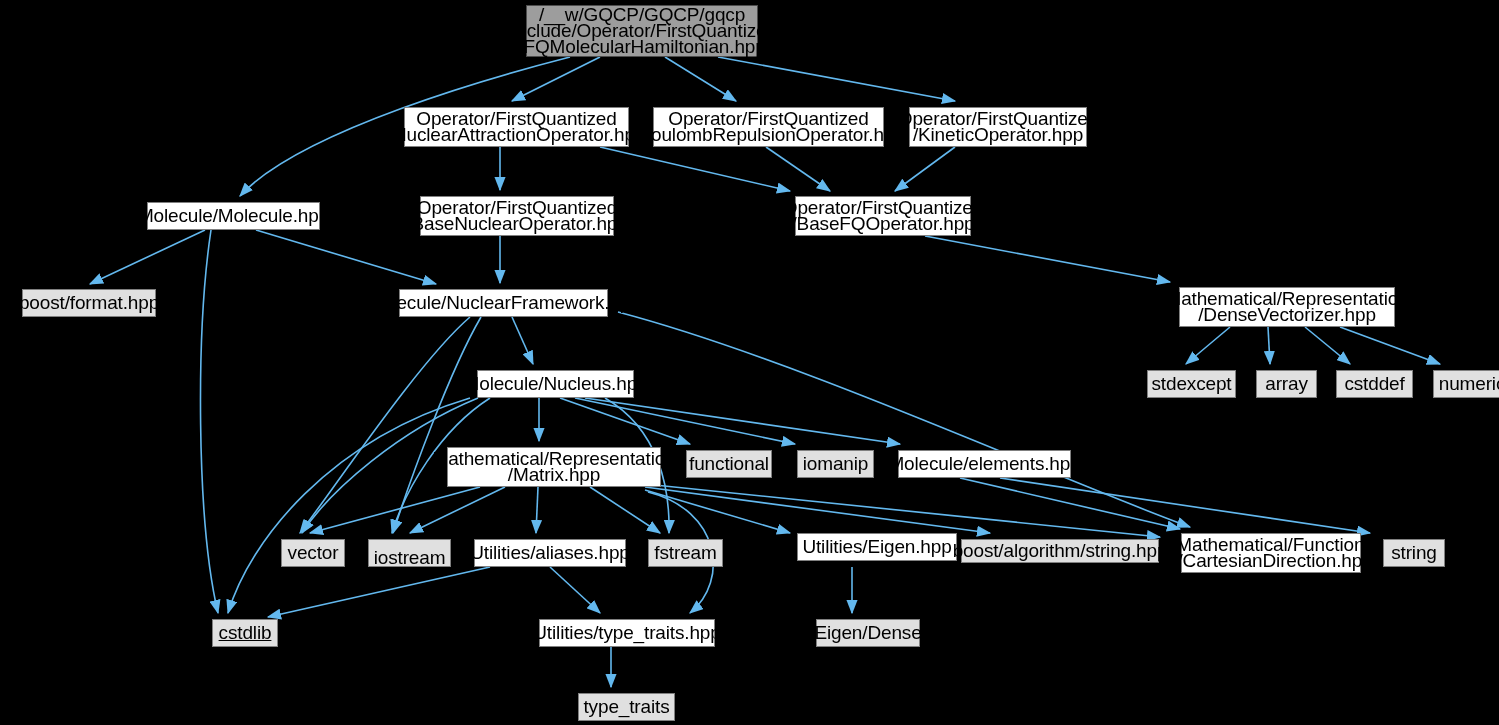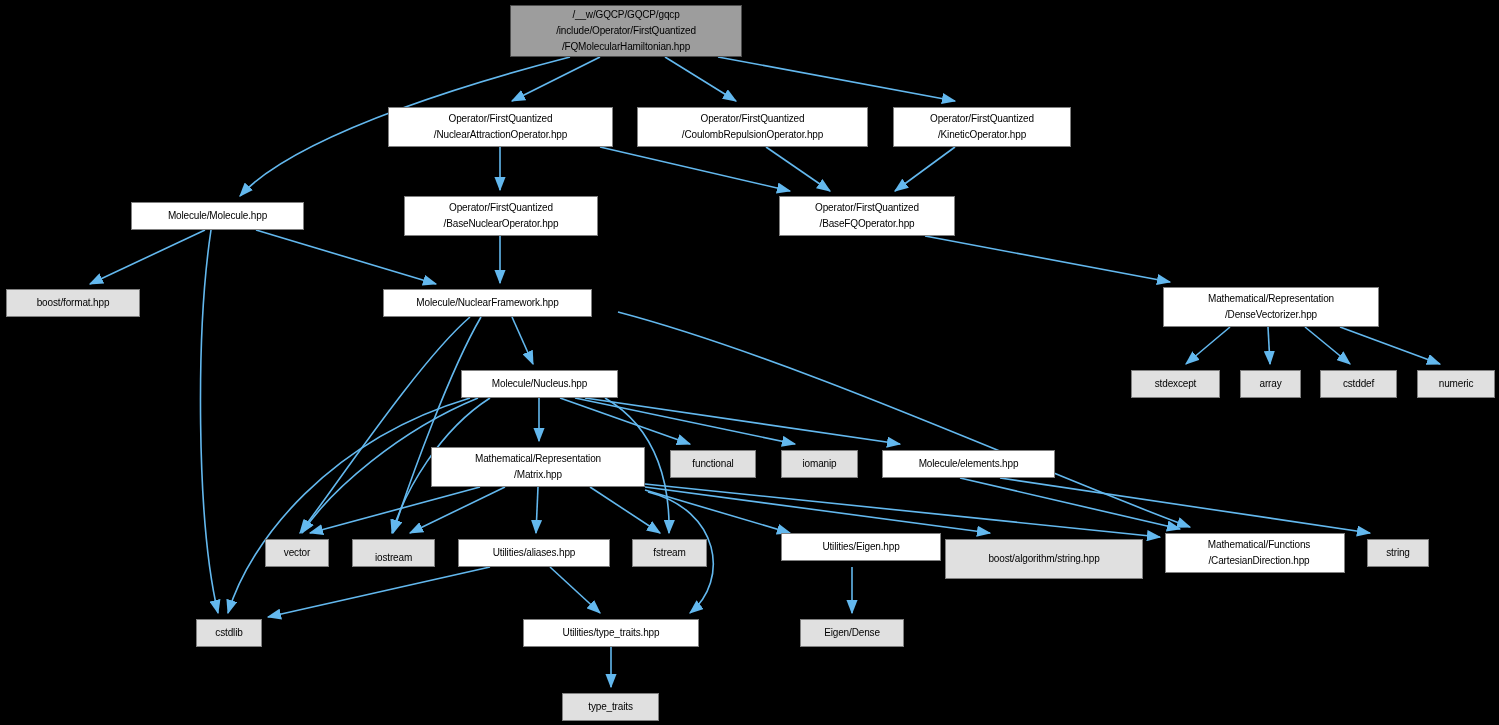--- a/index.html
+++ b/index.html
@@ -21,28 +21,29 @@
     top: 0;
     width: 1499px;
     height: 725px;
   }
   .node-box {
     position: absolute;
     box-sizing: border-box;
     border: 1px solid #808080;
     background: #ffffff;
     color: #000000;
-    font-size: 10px;
+    font-size: 19px;
     line-height: 16px;
     text-align: center;
     display: flex;
     align-items: center;
     justify-content: center;
     white-space: pre;
     letter-spacing: -0.15px;
+    margin-left: 16px;
   }
   .node-box.sys {
     background: #e0e0e0;
   }
   .node-box.root {
     background: #9d9d9d;
     border: 1px solid #4d4d4d;
   }
   .node-label {
     display: block;
@@ -132,22 +133,22 @@
       <div class="node-box" style="left: 431px; top: 447px; width: 214px; height: 40px;"><span class="node-label">Mathematical/Representation
 /Matrix.hpp</span></div>
       <div class="node-box sys" style="left: 670px; top: 450px; width: 86px; height: 28px;"><span class="node-label">functional</span></div>
       <div class="node-box sys" style="left: 781px; top: 450px; width: 77px; height: 28px;"><span class="node-label">iomanip</span></div>
       <div class="node-box" style="left: 882px; top: 450px; width: 173px; height: 28px;"><span class="node-label">Molecule/elements.hpp</span></div>
       <div class="node-box sys" style="left: 265px; top: 539px; width: 64px; height: 28px;"><span class="node-label">vector</span></div>
       <div class="node-box sys" style="left: 352px; top: 539px; width: 83px; height: 28px; align-items: flex-end;"><span class="node-label">iostream</span></div>
       <div class="node-box" style="left: 458px; top: 539px; width: 152px; height: 28px;"><span class="node-label">Utilities/aliases.hpp</span></div>
       <div class="node-box sys" style="left: 632px; top: 539px; width: 75px; height: 28px;"><span class="node-label">fstream</span></div>
       <div class="node-box" style="left: 781px; top: 533px; width: 160px; height: 28px;"><span class="node-label">Utilities/Eigen.hpp</span></div>
-      <div class="node-box sys" style="left: 945px; top: 539px; width: 198px; height: 40px;"><span class="node-label">boost/algorithm/string.hpp</span></div>
+      <div class="node-box sys" style="left: 945px; top: 539px; width: 198px; height: 24px;"><span class="node-label">boost/algorithm/string.hpp</span></div>
       <div class="node-box" style="left: 1165px; top: 533px; width: 180px; height: 40px; padding-left: 8px;"><span class="node-label">Mathematical/Functions
 /CartesianDirection.hpp</span></div>
       <div class="node-box sys" style="left: 1367px; top: 539px; width: 62px; height: 28px;"><span class="node-label">string</span></div>
-      <div class="node-box sys" style="left: 196px; top: 619px; width: 66px; height: 28px;"><span class="node-label">cstdlib</span></div>
+      <div class="node-box sys" style="left: 196px; top: 619px; width: 66px; height: 28px; text-decoration: underline;"><span class="node-label">cstdlib</span></div>
       <div class="node-box" style="left: 523px; top: 619px; width: 176px; height: 28px;"><span class="node-label">Utilities/type_traits.hpp</span></div>
       <div class="node-box sys" style="left: 800px; top: 619px; width: 104px; height: 28px;"><span class="node-label">Eigen/Dense</span></div>
       <div class="node-box sys" style="left: 562px; top: 693px; width: 97px; height: 28px;"><span class="node-label">type_traits</span></div>
     </div>
 </div>
 
 </body></html>

